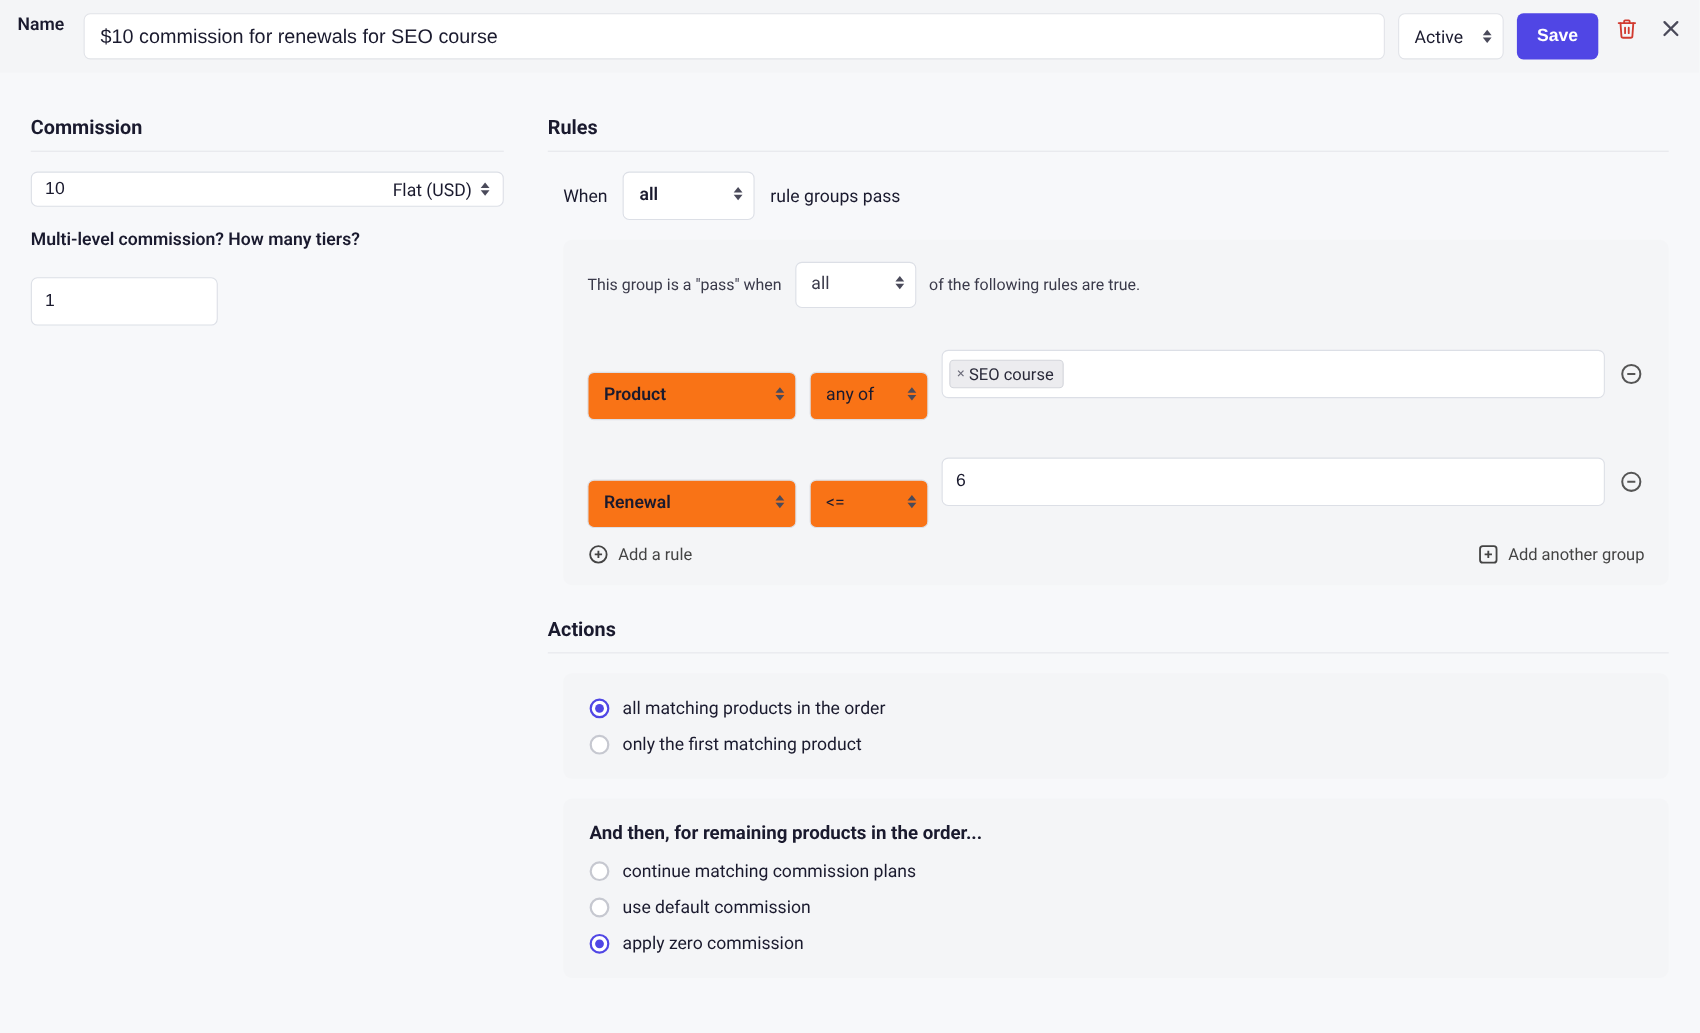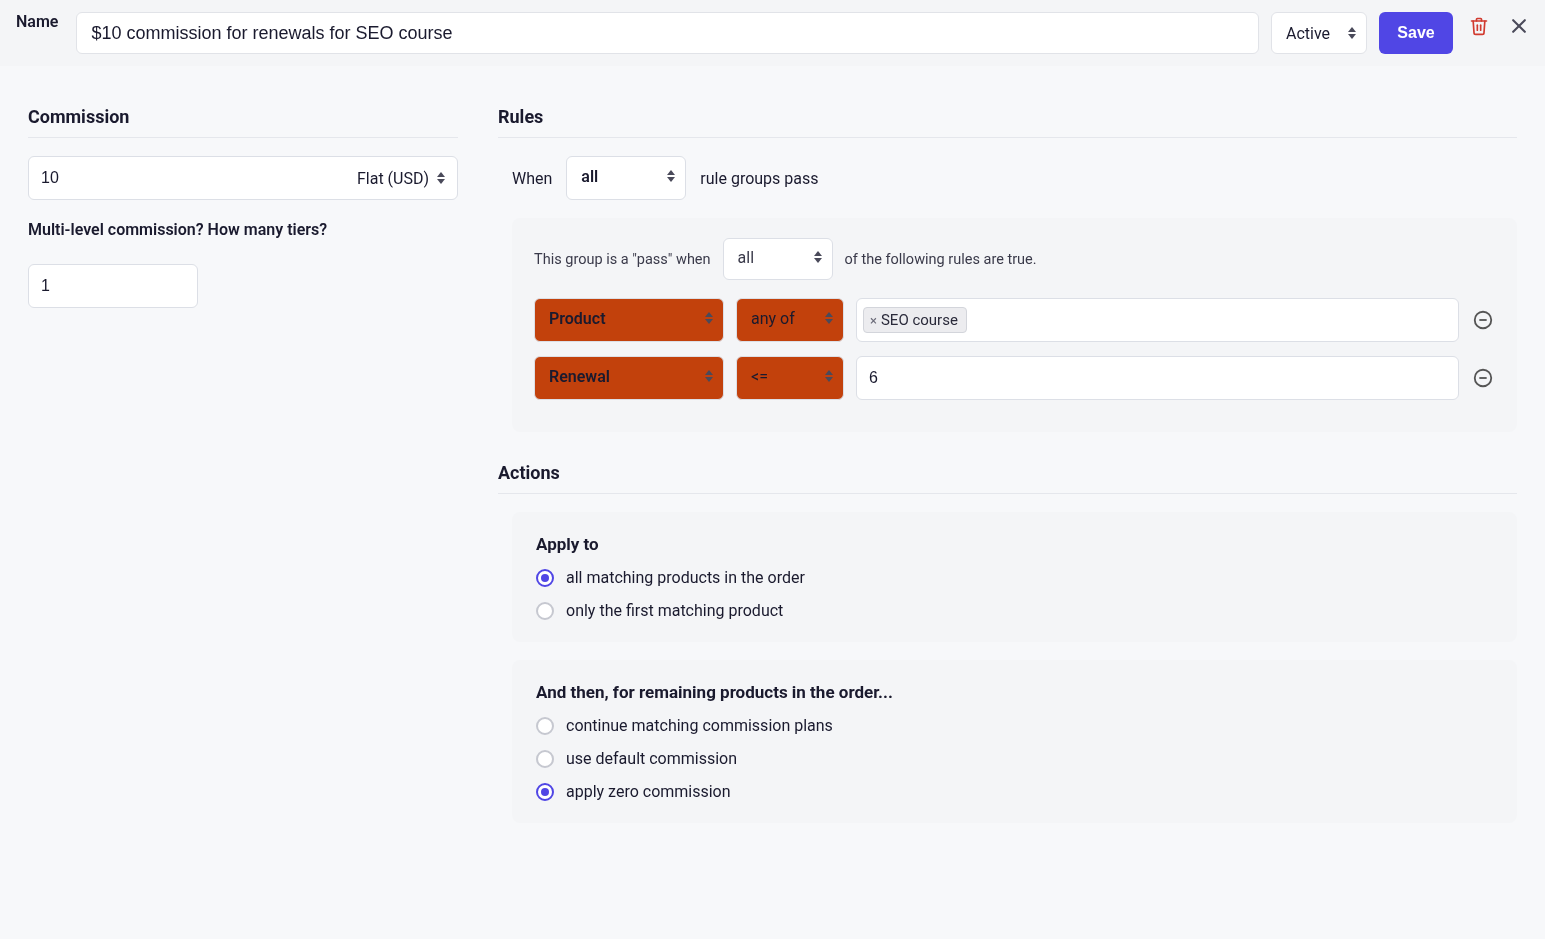--- a/index.html
+++ b/index.html
@@ -92,21 +92,21 @@
     margin-bottom: 18px;
   }
 
   
   .commission-row {
     display: flex;
     align-items: center;
     border: 1px solid #dcdfe6;
     border-radius: 6px;
     background: #fff;
-    height: 44px;
+    height: 32px;
     overflow: hidden;
     margin-bottom: 20px;
   }
   .commission-value {
     flex: 1;
     border: none;
     outline: none;
     padding: 0 12px;
     font-size: 16px;
     color: #1a1a2e;
@@ -157,21 +157,21 @@
     gap:10px;
     height:44px;
     min-width:120px;
     background:#fff;
     border:1px solid #dcdfe6;
     border-radius:6px;
     padding:0 10px 4px 14px;
     font-size:16px;
     cursor:pointer;
   }
-  .mini-select.gray { background:#c2410c; border-color:#dcdfe6; }
+  .mini-select.gray { background:#f97316; border-color:#dcdfe6;margin-top:40px; }
   .mini-select.bold { font-weight:600; }
 
   .rule-group-card {
     background:#f4f5f7;
     border-radius:8px;
     padding: 20px 22px 18px 22px;
     margin-left: 14px;
     margin-bottom: 30px;
   }
   .group-pass-row {
@@ -416,26 +416,43 @@
           <input class="text-value-input" value="6" style="">
         </div>
         <div class="circle-icon-btn">
           <svg width="22" height="22" viewBox="0 0 24 24" fill="none" stroke="#555" stroke-width="2">
               <circle cx="12" cy="12" r="9"></circle>
               <line x1="8" y1="12" x2="16" y2="12"></line>
             </svg>
         </div>
       </div>
 
+      <div class="group-footer">
+        <div class="link-btn">
+          <svg width="20" height="20" viewBox="0 0 24 24" fill="none" stroke="#444" stroke-width="2">
+              <circle cx="12" cy="12" r="9"></circle>
+              <line x1="12" y1="8" x2="12" y2="16"></line>
+              <line x1="8" y1="12" x2="16" y2="12"></line>
+            </svg>
+          <span>Add a rule</span>
+        </div>
+        <div class="link-btn">
+          <svg width="20" height="20" viewBox="0 0 24 24" fill="none" stroke="#444" stroke-width="2">
+              <rect x="3" y="3" width="18" height="18" rx="3"></rect>
+              <line x1="12" y1="8" x2="12" y2="16"></line>
+              <line x1="8" y1="12" x2="16" y2="12"></line>
+            </svg>
+          <span>Add another group</span>
+        </div>
+      </div>
     </div>
 
     <div class="section-heading">Actions</div>
 
     <div class="actions-card">
-      <div class="card-title">Apply to</div>
       <div class="radio-row">
         <span class="radio checked"></span>
         <span>all matching products in the order</span>
       </div>
       <div class="radio-row">
         <span class="radio"></span>
         <span>only the first matching product</span>
       </div>
     </div>
 

